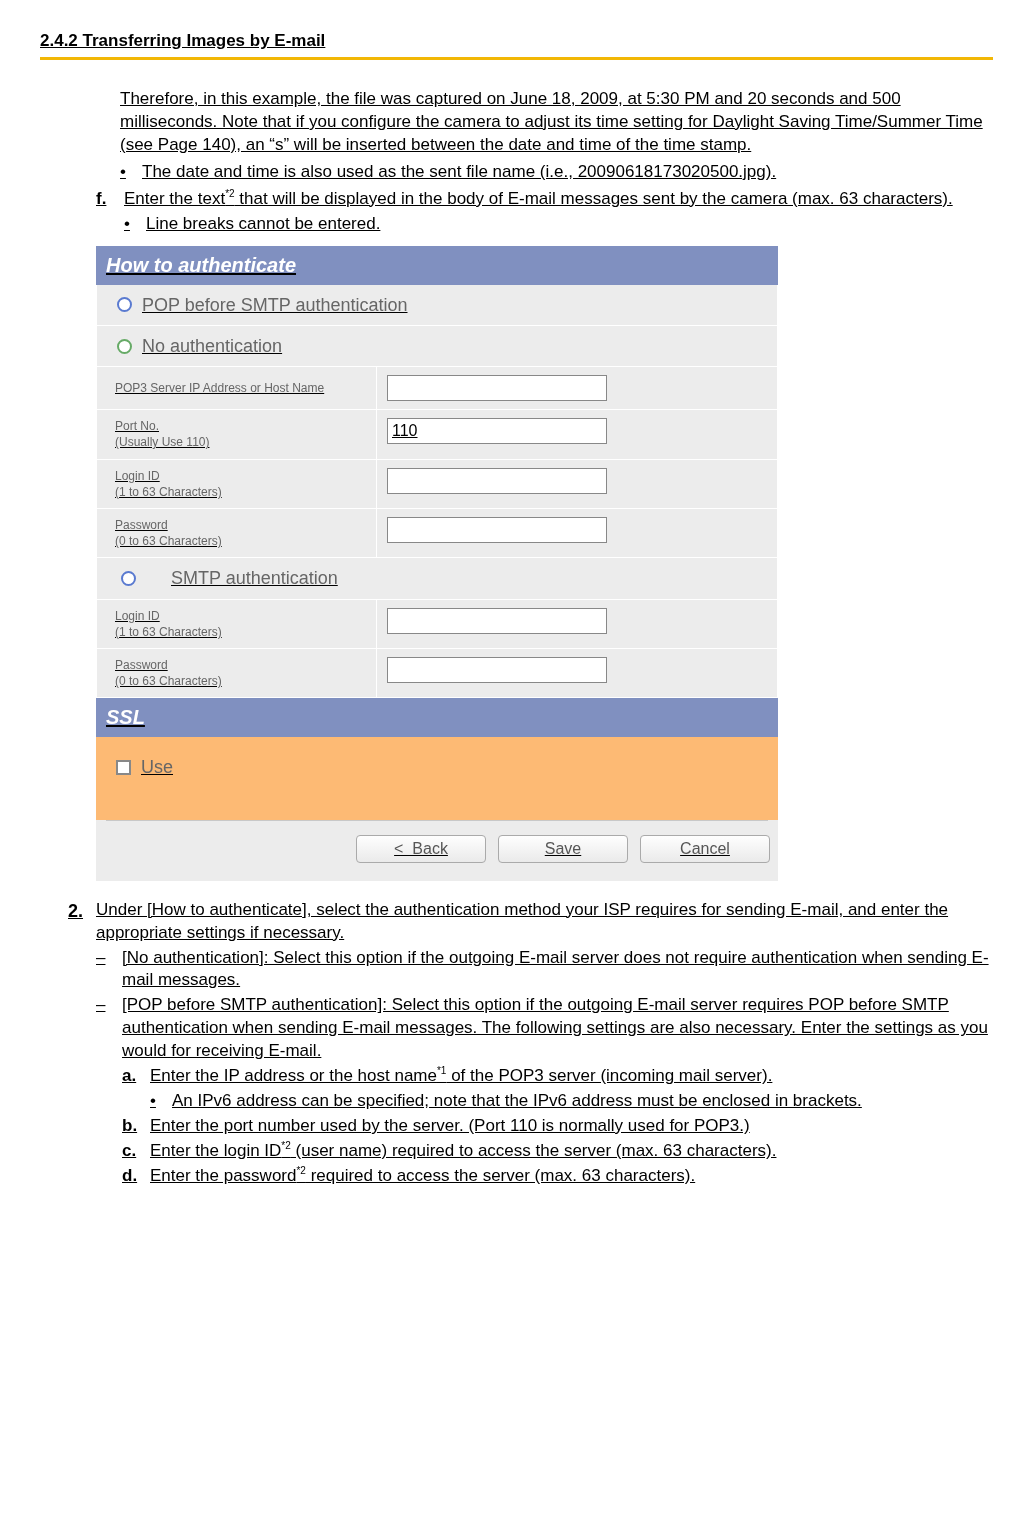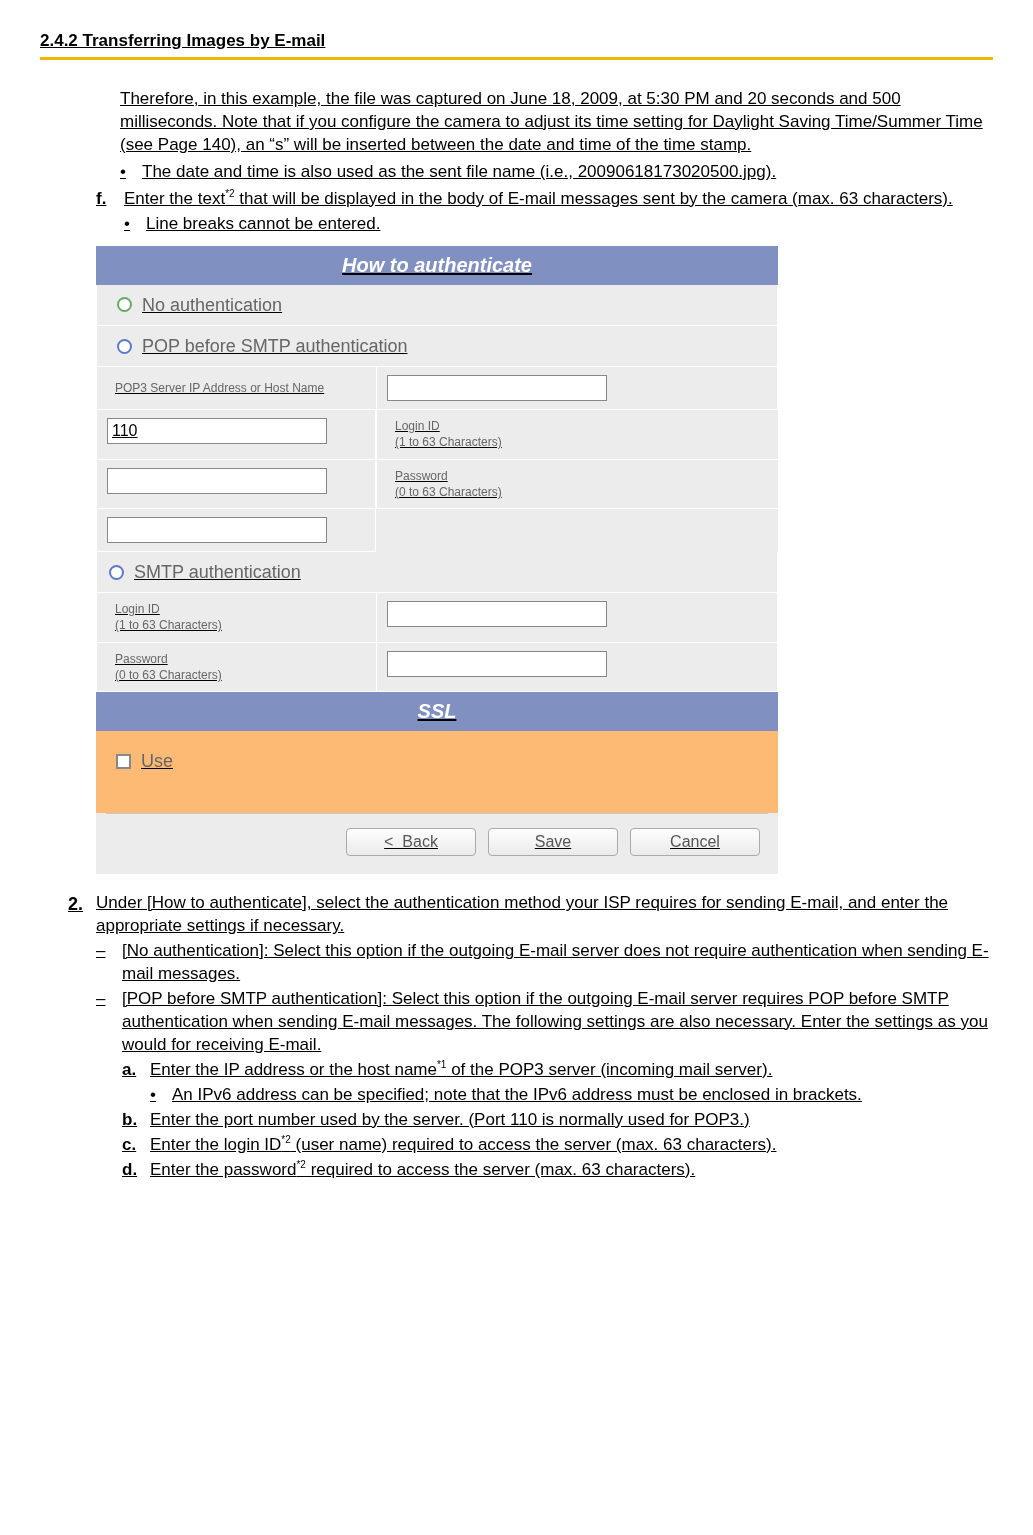--- a/index.html
+++ b/index.html
@@ -49,21 +49,20 @@
     font-size: 18px;
     color: #666;
   }
   .ui-section-hdr {
     background: #8090c0;
     color: #fff;
     font-weight: bold;
     font-size: 20px;
     font-style: italic;
     padding: 6px 10px;
-    text-align: center;
   }
   .ui-row {
     border: 1px solid #fff;
     border-top: none;
     display: flex;
     align-items: center;
     background: #ececec;
   }
   .ui-row-inner { padding: 8px 10px; display:flex; align-items:center; width:100%; }
   .ui-subtable {
@@ -111,21 +110,21 @@
     margin-right:10px; display:inline-block;
   }
   .ssl-body {
     background:#fdba74;
     padding: 18px 10px 40px 20px;
     display:flex; align-items:center;
   }
   .hr-light { border:none; border-top:1px solid #c8c8c8; margin:0 10px; }
   .btn-row {
     display:flex; justify-content:flex-end; gap:12px;
-    padding: 14px 18px 18px 18px;
+    padding: 14px 8px 18px 18px;
   }
   .ui-btn {
     width: 130px; height: 28px;
     background: linear-gradient(#fefefe,#eaeaea);
     border: 1px solid #aaa;
     border-radius: 4px;
     font-size: 16px; color:#555;
     display:flex; align-items:center; justify-content:center;
   }
 
@@ -163,59 +162,61 @@
       <span class="bullet-dot">•</span>
       <span class="content-col">Line breaks cannot be entered.</span>
     </div>
   </div>
 
   <div class="ui-panel">
     <div class="ui-section-hdr">How to authenticate</div>
 
     <div class="ui-row">
         <div class="ui-row-inner" style="padding-left:20px;">
+      <span class="radio-unsel"></span>
+      <span>POP before SMTP authentication</span>
+    </div>
+      </div>
+
+    <div class="ui-row">
+        <div class="ui-row-inner" style="padding-left:20px;">
       <span class="radio-dot">
             <span class="inner"></span>
           </span>
       <span>No authentication</span>
     </div>
       </div>
 
-    <div class="ui-row">
-        <div class="ui-row-inner" style="padding-left:20px;">
-      <span class="radio-unsel"></span>
-      <span>POP before SMTP authentication</span>
-    </div>
-      </div>
-
     <div class="ui-subtable">
       <div class="ui-cell-label">POP3 Server IP Address or Host Name</div>
       <div class="ui-cell-input">
           <input class="text-input" type="text" style="">
         </div>
 
+      <div class="ui-cell-label" style="white-space:pre-line;">Port No.
+(Usually Use 110)</div>
       <div class="ui-cell-input">
           <input class="text-input" type="text" value="110" style="">
         </div>
 
       <div class="ui-cell-label" style="white-space:pre-line;">Login ID
 (1 to 63 Characters)</div>
       <div class="ui-cell-input">
           <input class="text-input" type="text" style="">
         </div>
 
       <div class="ui-cell-label" style="white-space:pre-line;">Password
 (0 to 63 Characters)</div>
       <div class="ui-cell-input">
           <input class="text-input" type="password" style="">
         </div>
     </div>
 
     <div class="ui-row">
-        <div class="ui-row-inner" style="padding-left:12px;">
+        <div class="ui-row-inner" style="padding-left:24px;gap:25px;">
       <span class="radio-unsel"></span>
       <span>SMTP authentication</span>
     </div>
       </div>
 
     <div class="ui-subtable">
       <div class="ui-cell-label" style="white-space:pre-line;">Login ID
 (1 to 63 Characters)</div>
       <div class="ui-cell-input">
           <input class="text-input" type="text" style="">

